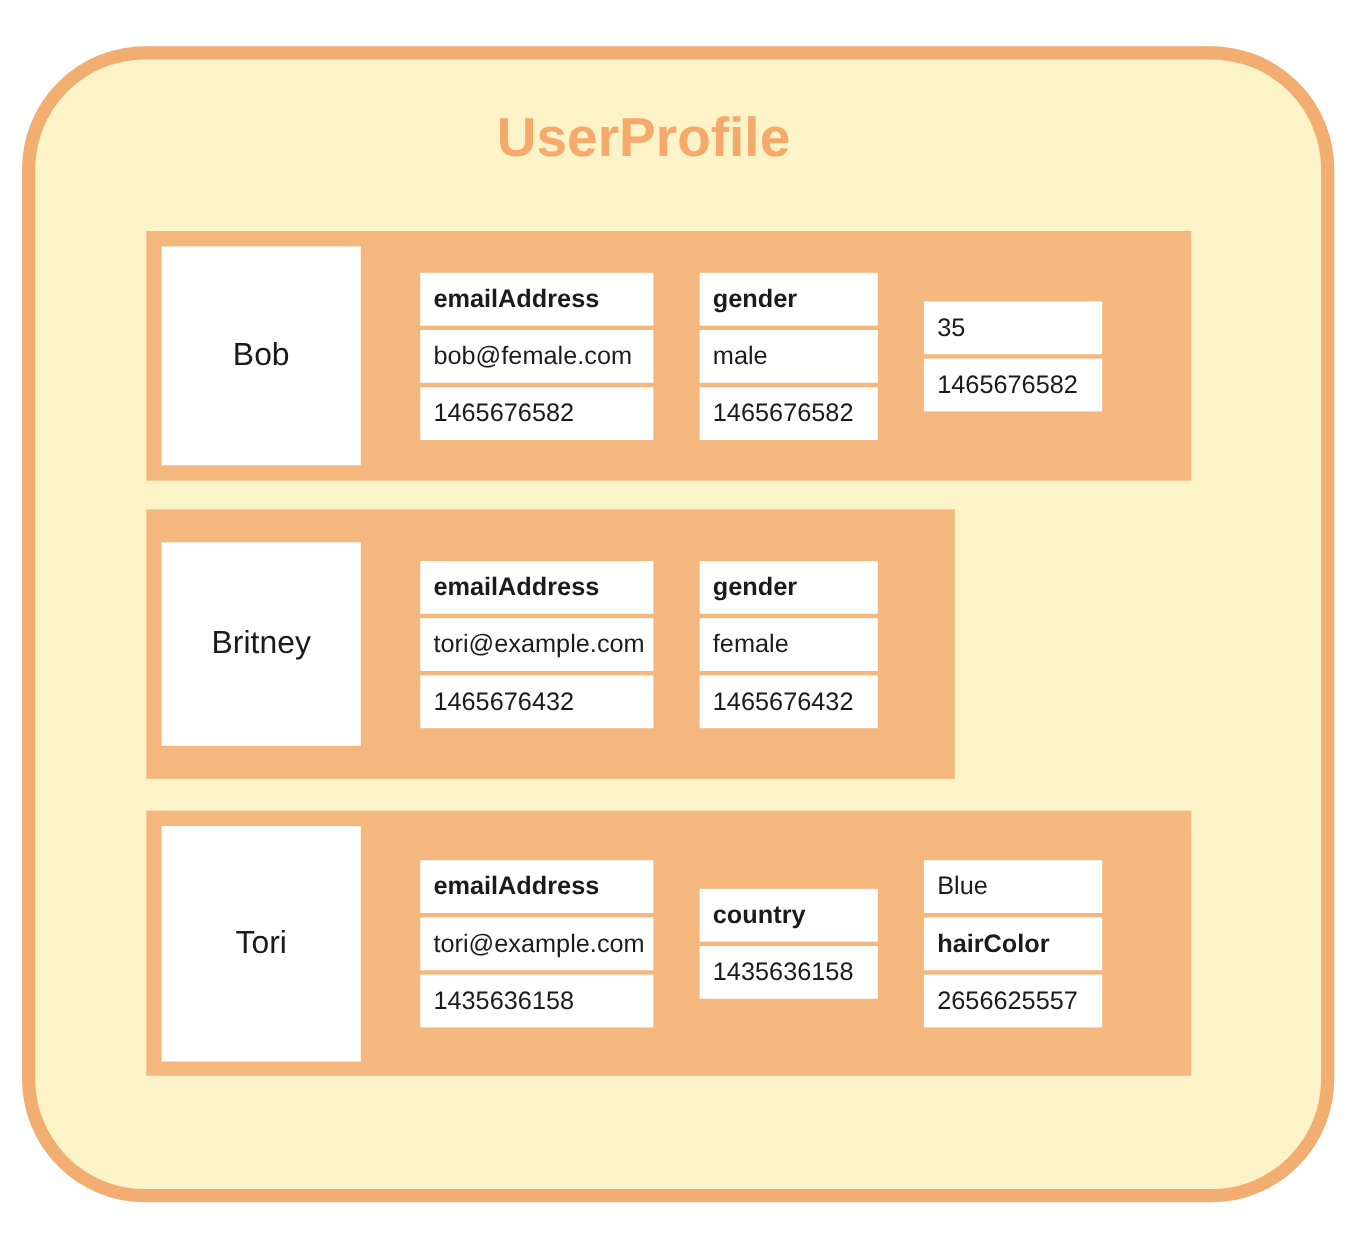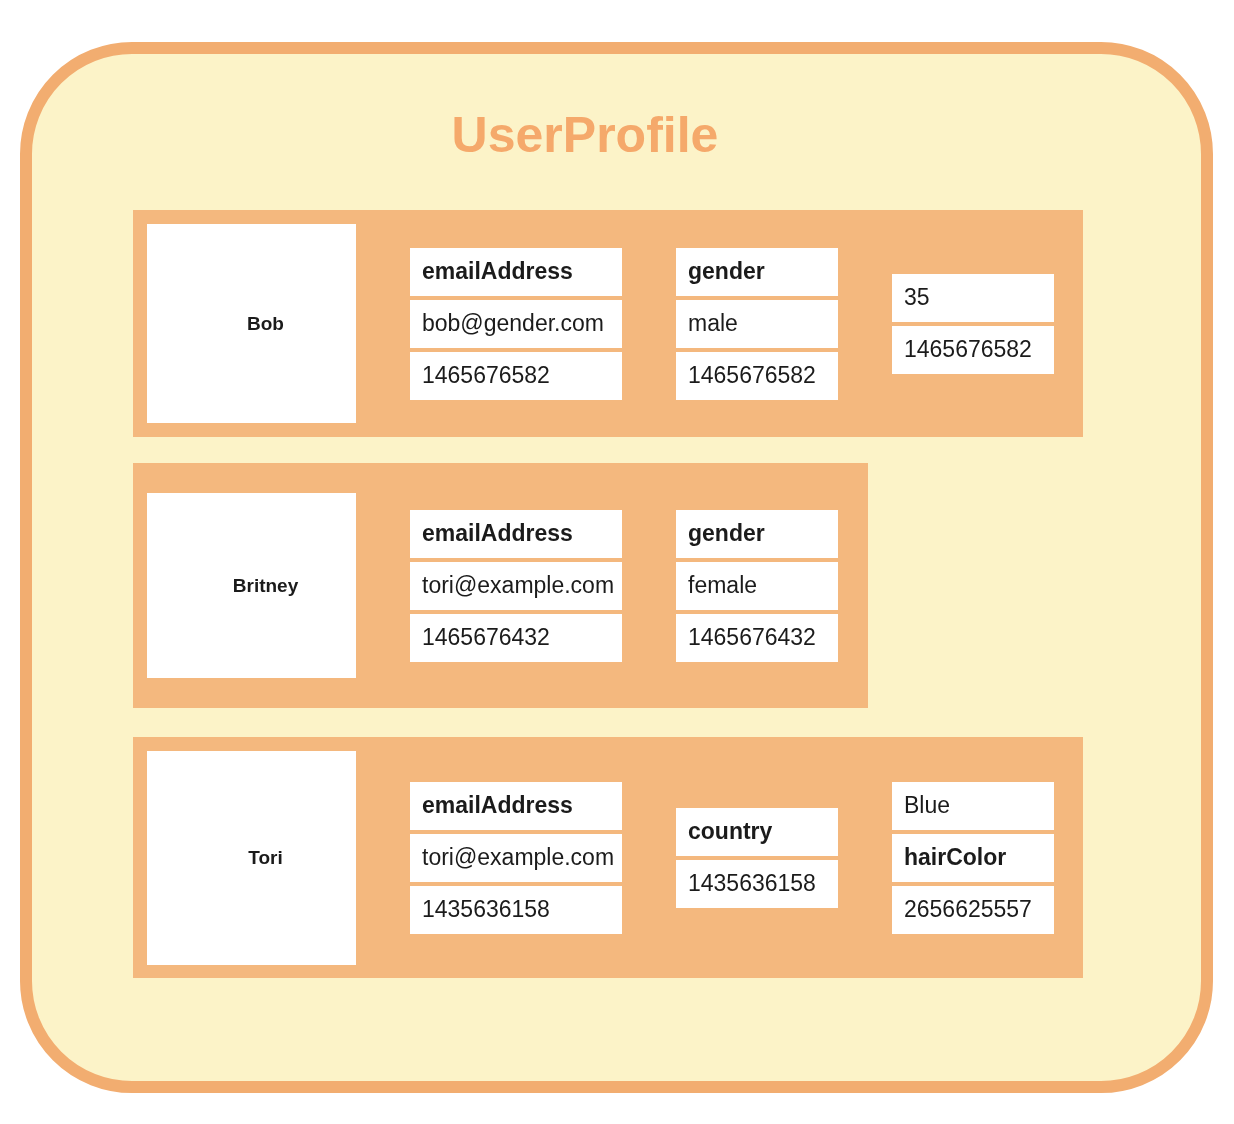--- a/index.html
+++ b/index.html
@@ -26,21 +26,21 @@
     width: 1193px;
     height: 1051px;
     box-sizing: border-box;
     background: var(--container-fill);
     border: 12px solid var(--outer-border);
     border-radius: 112px;
   }
 
   .title {
     position: absolute;
-    top: 110px;
+    top: 100px;
     left: 585px;
     transform: translateX(-50%);
     font-size: 50px;
     line-height: 1;
     font-weight: bold;
     color: var(--title-color);
     white-space: nowrap;
   }
 
   .row {
@@ -57,33 +57,32 @@
   .row-2 { left: 133px; top: 737px; width: 950px; height: 241px; }
 
   .key-cell {
     flex: 0 0 181px;
     width: 181px;
     height: 205px;
     background: var(--cell-fill);
     display: flex;
     align-items: center;
     justify-content: center;
-    font-size: 19px;
-    font-weight: bold;
+    font-size: 29px;
+    font-weight: normal;
     color: var(--text-color);
-    padding-left: 28px;
   }
   .row-0 .key-cell { height: 199px; }
   .row-1 .key-cell { height: 185px; }
   .row-2 .key-cell { height: 214px; }
 
   .columns {
     display: flex;
     align-items: center;
-    gap: 54px;
+    gap: 42px;
   }
 
   .column {
     display: flex;
     flex-direction: column;
     gap: 4px;
     width: 162px;
   }
   .column.first { width: 212px; }
 
@@ -105,21 +104,21 @@
 
 <div class="canvas" style="--outer-border: #f2ad70; --container-fill: #fcf3c8; --row-fill: #f4b87e; --cell-fill: #ffffff; --title-color: #f5a96b; --text-color: #1b1b1b;">
   <div class="container"></div>
   <div class="title">UserProfile</div>
   <div id="rows-host">
       <div class="row row-0">
     <div class="key-cell">Bob</div>
     <div class="columns">
           <div class="column first">
     <div class="cell name">emailAddress</div>
-    <div class="cell value">bob@gender.com</div>
+    <div class="cell value">bob@female.com</div>
     <div class="cell timestamp">1465676582</div>
   </div>
           <div class="column">
     <div class="cell name">gender</div>
     <div class="cell value">male</div>
     <div class="cell timestamp">1465676582</div>
   </div>
           <div class="column">
     <div class="cell value">35</div>
     <div class="cell timestamp">1465676582</div>

